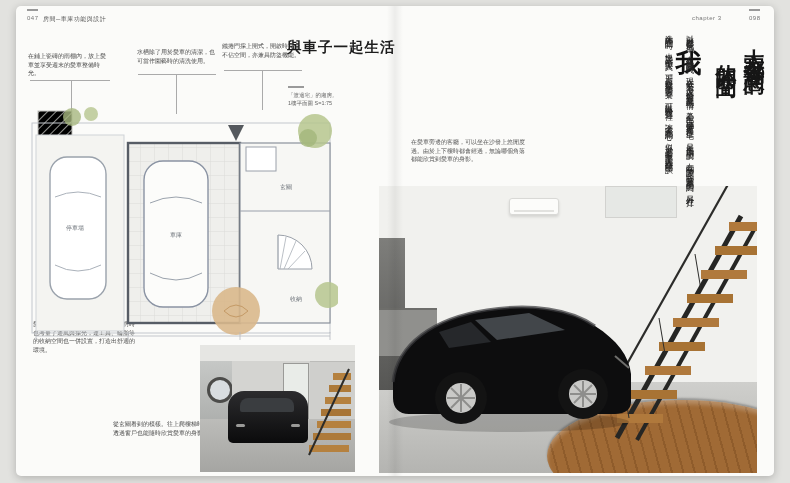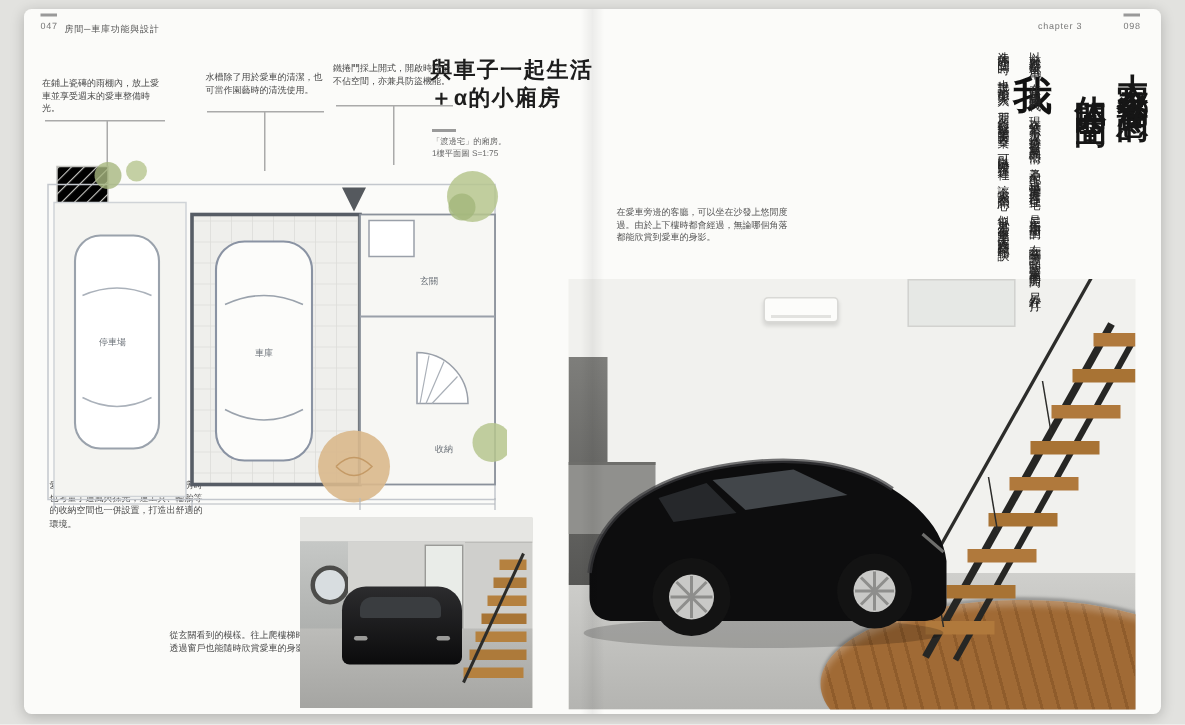--- a/index.html
+++ b/index.html
@@ -80,21 +80,20 @@
   <div class="lead" style="left:14px;top:74px;width:80px;height:1px;"></div>
   <div class="lead" style="left:55px;top:74px;width:1px;height:34px;"></div>
   <div class="lead" style="left:122px;top:68px;width:78px;height:1px;"></div>
   <div class="lead" style="left:160px;top:68px;width:1px;height:40px;"></div>
   <div class="lead" style="left:208px;top:64px;width:78px;height:1px;"></div>
   <div class="lead" style="left:246px;top:64px;width:1px;height:40px;"></div>
   <div class="lead" style="left:79px;top:296px;width:1px;height:18px;"></div>
 
   <div class="title">
     <div class="t">與車子一起生活</div>
-    <div class="t">＋α的小廂房</div>
   </div>
   <div class="rule"></div>
   <div class="cap">
     <div>「渡邊宅」的廂房。</div>
     <div>1樓平面圖 S=1:75</div>
   </div>
 
   <svg class="plan" viewBox="0 0 310 235">
     <defs>
       <pattern id="hatch" width="6" height="6" patternTransform="rotate(45)" patternUnits="userSpaceOnUse">

